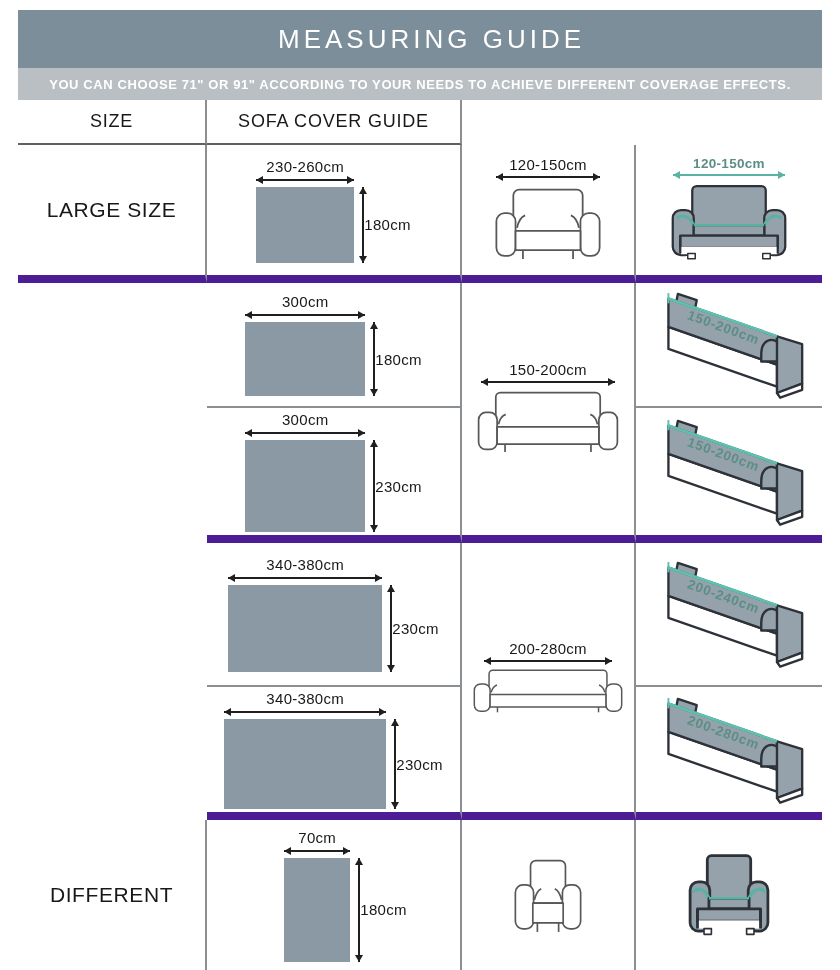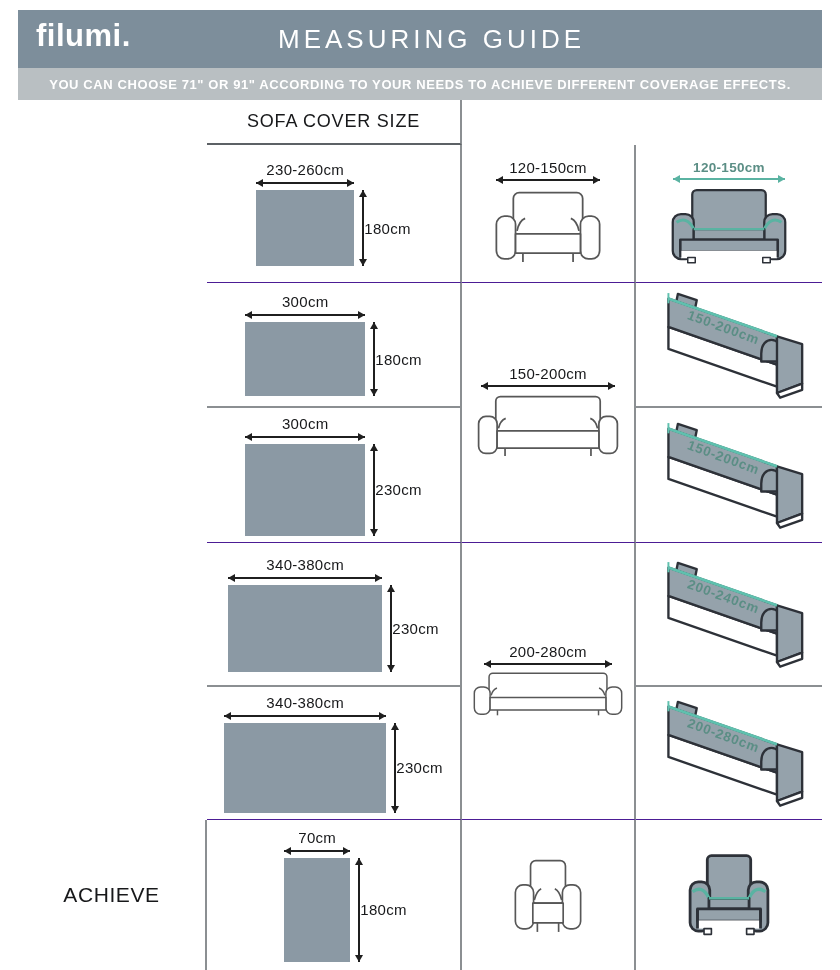--- a/index.html
+++ b/index.html
@@ -12,21 +12,21 @@
   .title{width:100%;text-align:center;color:#ffffff;font-size:26px;font-weight:500;letter-spacing:4px;padding-left:23px;}
   .banner{height:32px;background:#b9bfc2;display:flex;align-items:center;justify-content:center;
           color:#ffffff;font-size:13px;font-weight:700;letter-spacing:.6px;}
 
   
   .grid{display:grid;grid-template-columns:189px 255px 174px 186px;
         grid-template-rows:45px 138px 125px 135px 144px 133px 150px;}
   .cell{box-sizing:border-box;display:flex;flex-direction:column;align-items:center;justify-content:center;background:#fff;}
   .b-r{border-right:2px solid #8b8f92;}
   .b-hdr{border-bottom:2px solid #5c6165;}
-  .b-main{border-bottom:1px solid #4c1d95;}
+  .b-main{border-bottom:8px solid #4c1d95;}
   .b-sub{border-bottom:2px solid #8b8f92;}
   .colhead{font-size:18px;font-weight:500;letter-spacing:.8px;color:#17181a;}
   .rowlabel{font-size:21px;font-weight:500;letter-spacing:.6px;color:#17181a;text-align:center;}
 
   
   .ah{position:relative;height:2px;background:#1f1f1f;}
   .ah::before,.ah::after{content:"";position:absolute;top:-3px;width:0;height:0;
       border-top:4px solid transparent;border-bottom:4px solid transparent;}
   .ah::before{left:0;border-right:7px solid #1f1f1f;}
   .ah::after{right:0;border-left:7px solid #1f1f1f;}
@@ -53,31 +53,36 @@
   .stack .ah{margin:3px 0 4px;}
   svg{display:block;}
   svg text{font-family:"Liberation Sans",sans-serif;}
 </style>
 </head>
 <body>
 
 <div class="page">
 
   <div class="hdr">
-    <div class="logo">filumi.</div>
     <div class="title">MEASURING GUIDE</div>
   </div>
   <div class="banner">YOU CAN CHOOSE 71" OR 91" ACCORDING TO YOUR NEEDS TO ACHIEVE DIFFERENT COVERAGE EFFECTS.</div>
 
   <div class="grid">
 
+    <div class="cell b-r b-hdr" style="grid-column:1;grid-row:1;">
+      <div class="colhead">SIZE</div>
+    </div>
     <div class="cell b-r b-hdr" style="grid-column:2;grid-row:1;">
-      <div class="colhead">SOFA COVER SIZE</div>
-    </div>
-
+      <div class="colhead">SOFA COVER GUIDE</div>
+    </div>
+
+    <div class="cell b-r b-main" style="grid-column:1;grid-row:2;">
+      <div class="rowlabel">LARGE SIZE</div>
+    </div>
 
     <div class="cell b-r b-main" style="grid-column:2;grid-row:2;">
       <div class="cover">
         <div class="cover-main">
           <div class="dim">230-260cm</div>
           <div class="ah" style="width:98px;"></div>
           <div class="rect" style="width:98px;height:76px;"></div>
         </div>
         <div class="cover-side" style="height:76px;">
           <div class="av" style="height:76px;"></div>
@@ -266,21 +271,21 @@
         <path d="M146,86 C146,62 172,64 172,84 L172,96 L146,96 Z" fill="#95a2ab"></path>
         <path d="M166,64 L198,74 L198,124 L166,136 Z" fill="#95a2ab"></path>
         <path d="M166,136 L198,124 L198,132 L170,142 Z" fill="#ffffff"></path>
         <path d="M28,16 L166,64" stroke="#5fc0ae" stroke-width="3.5" fill="none"></path>
         <path d="M28,9 L28,22" stroke="#5fc0ae" stroke-width="2.5" fill="none"></path>
         <text x="96" y="58" transform="rotate(20 96 58)" text-anchor="middle" fill="#5b8e85" stroke="none" font-size="17" font-weight="600" letter-spacing="1">200-280cm</text>
       </svg>
     </div>
 
     <div class="cell b-r" style="grid-column:1;grid-row:7;">
-      <div class="rowlabel">ACHIEVE</div>
+      <div class="rowlabel">DIFFERENT</div>
     </div>
 
     <div class="cell b-r" style="grid-column:2;grid-row:7;margin-left:24px;">
       <div class="cover">
         <div class="cover-main">
           <div class="dim">70cm</div>
           <div class="ah" style="width:66px;"></div>
           <div class="rect" style="width:66px;height:104px;"></div>
         </div>
         <div class="cover-side" style="height:104px;">

